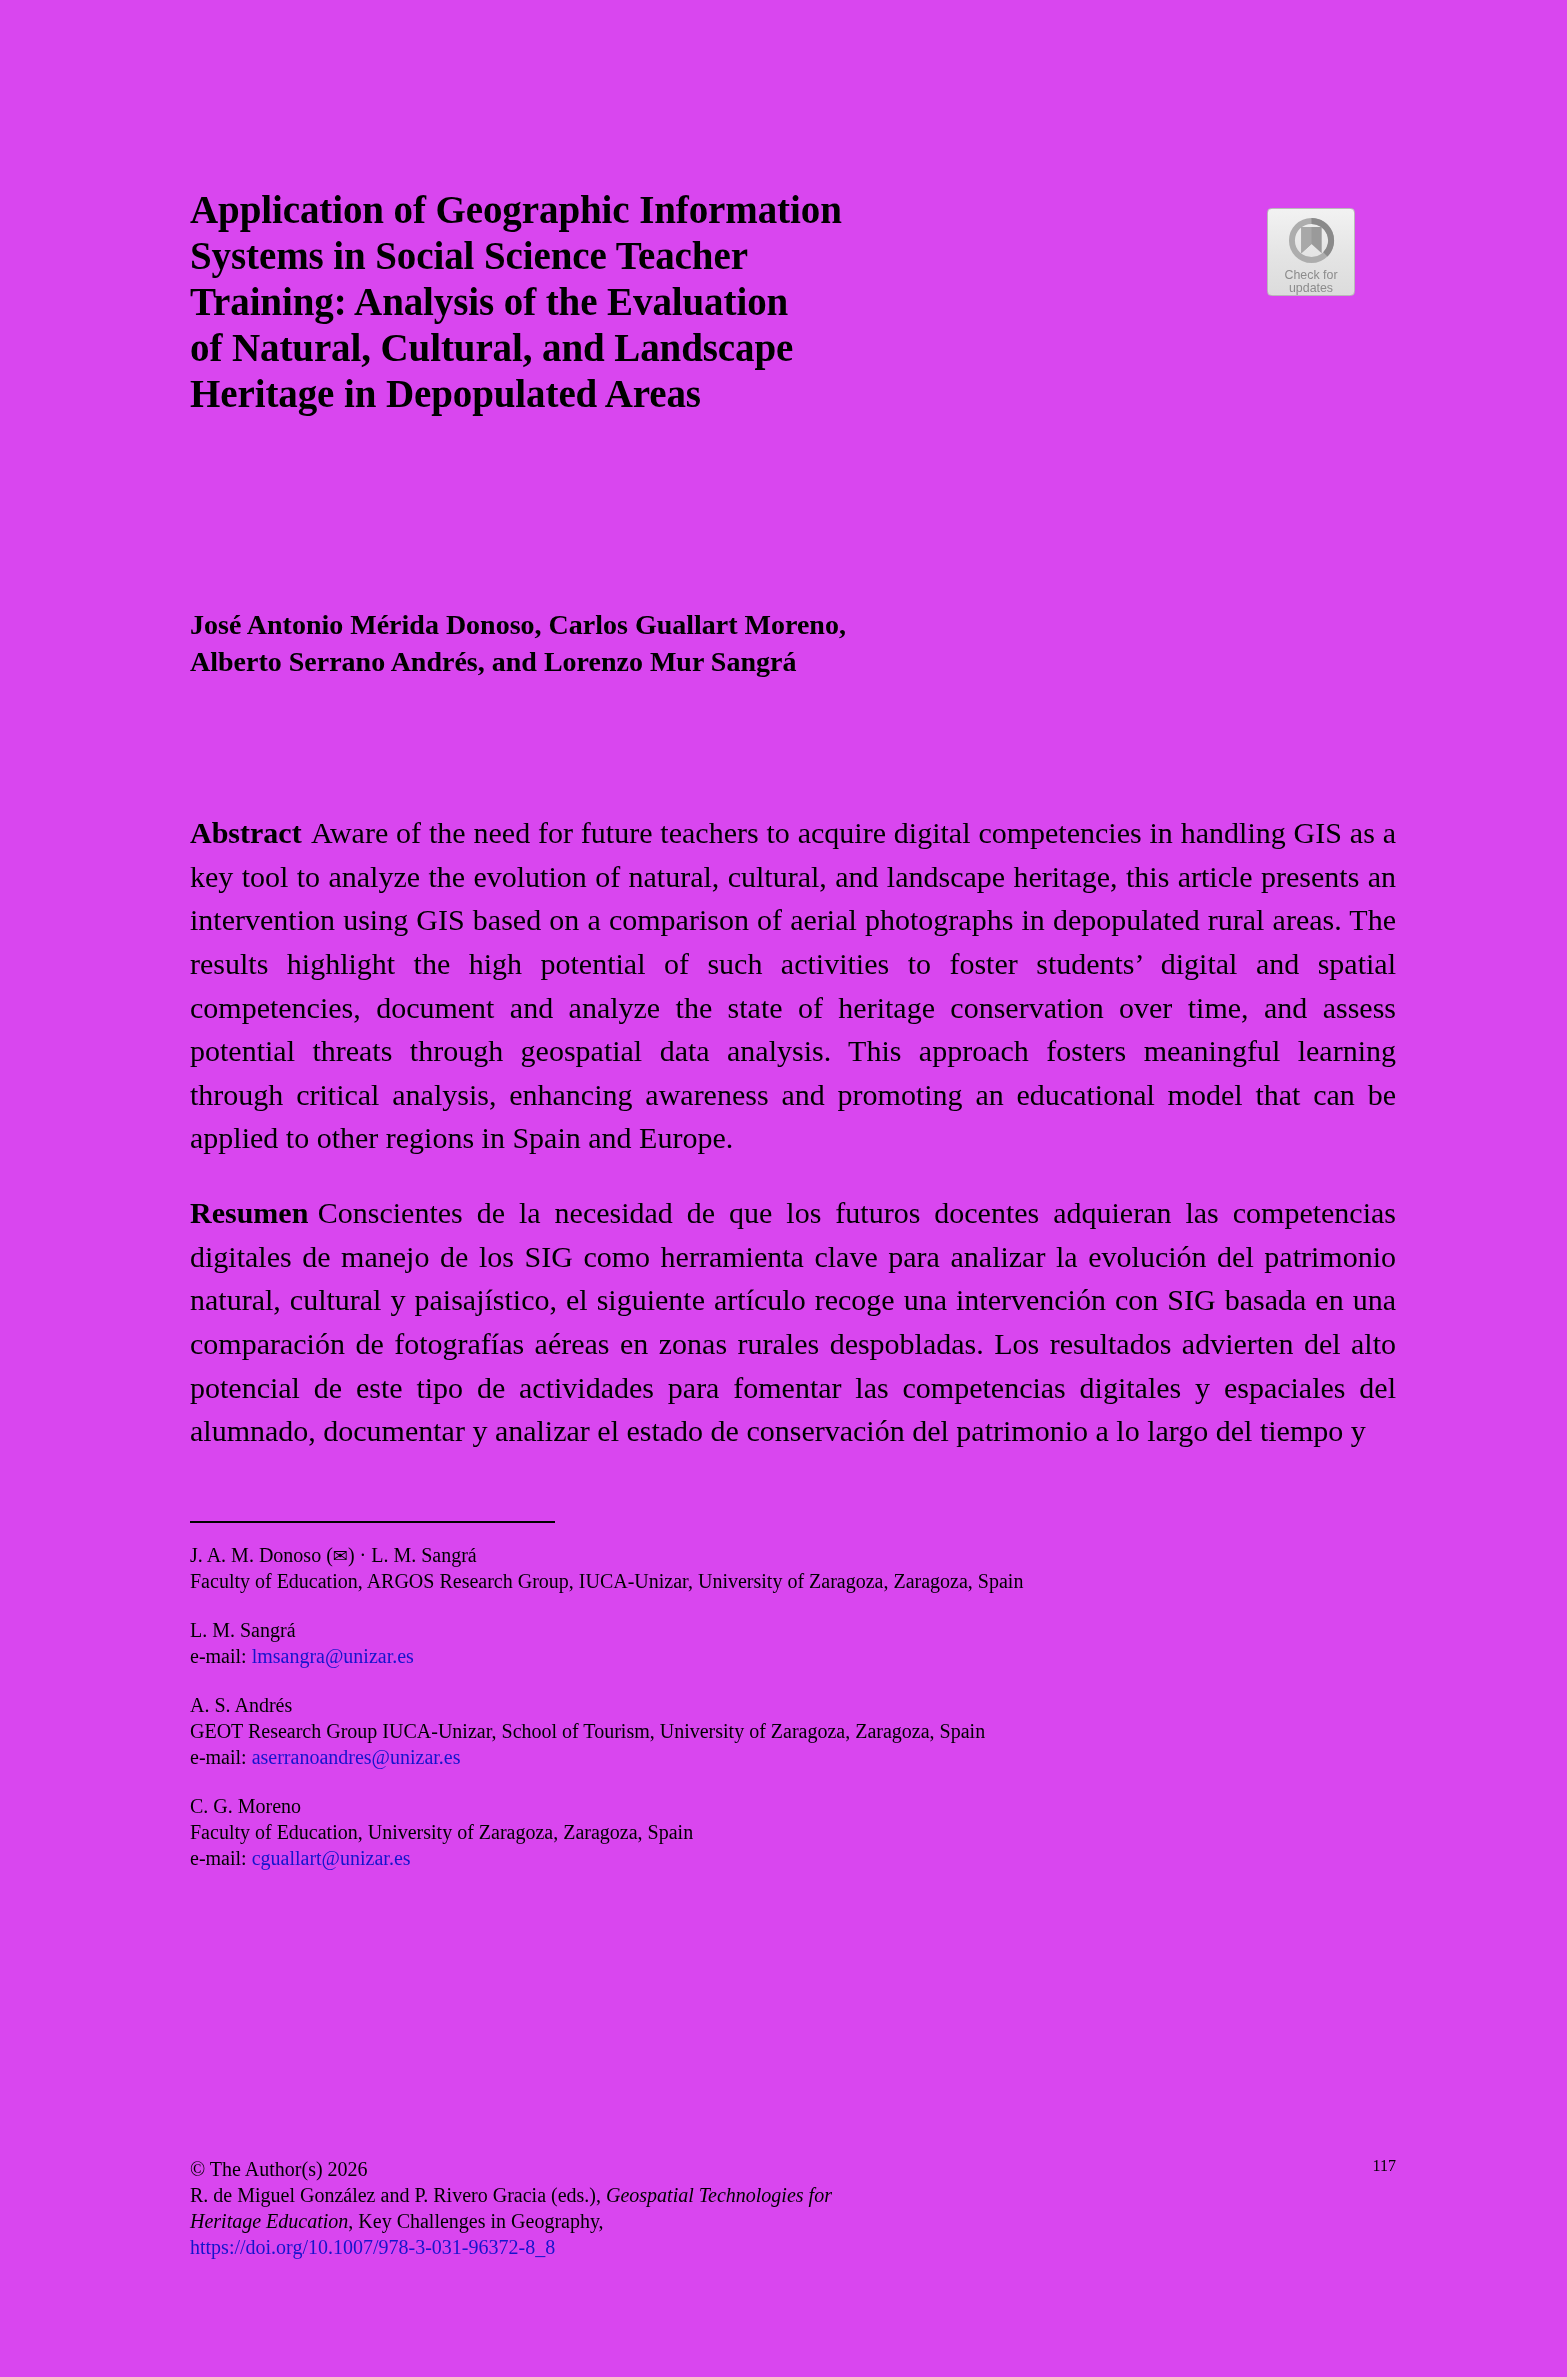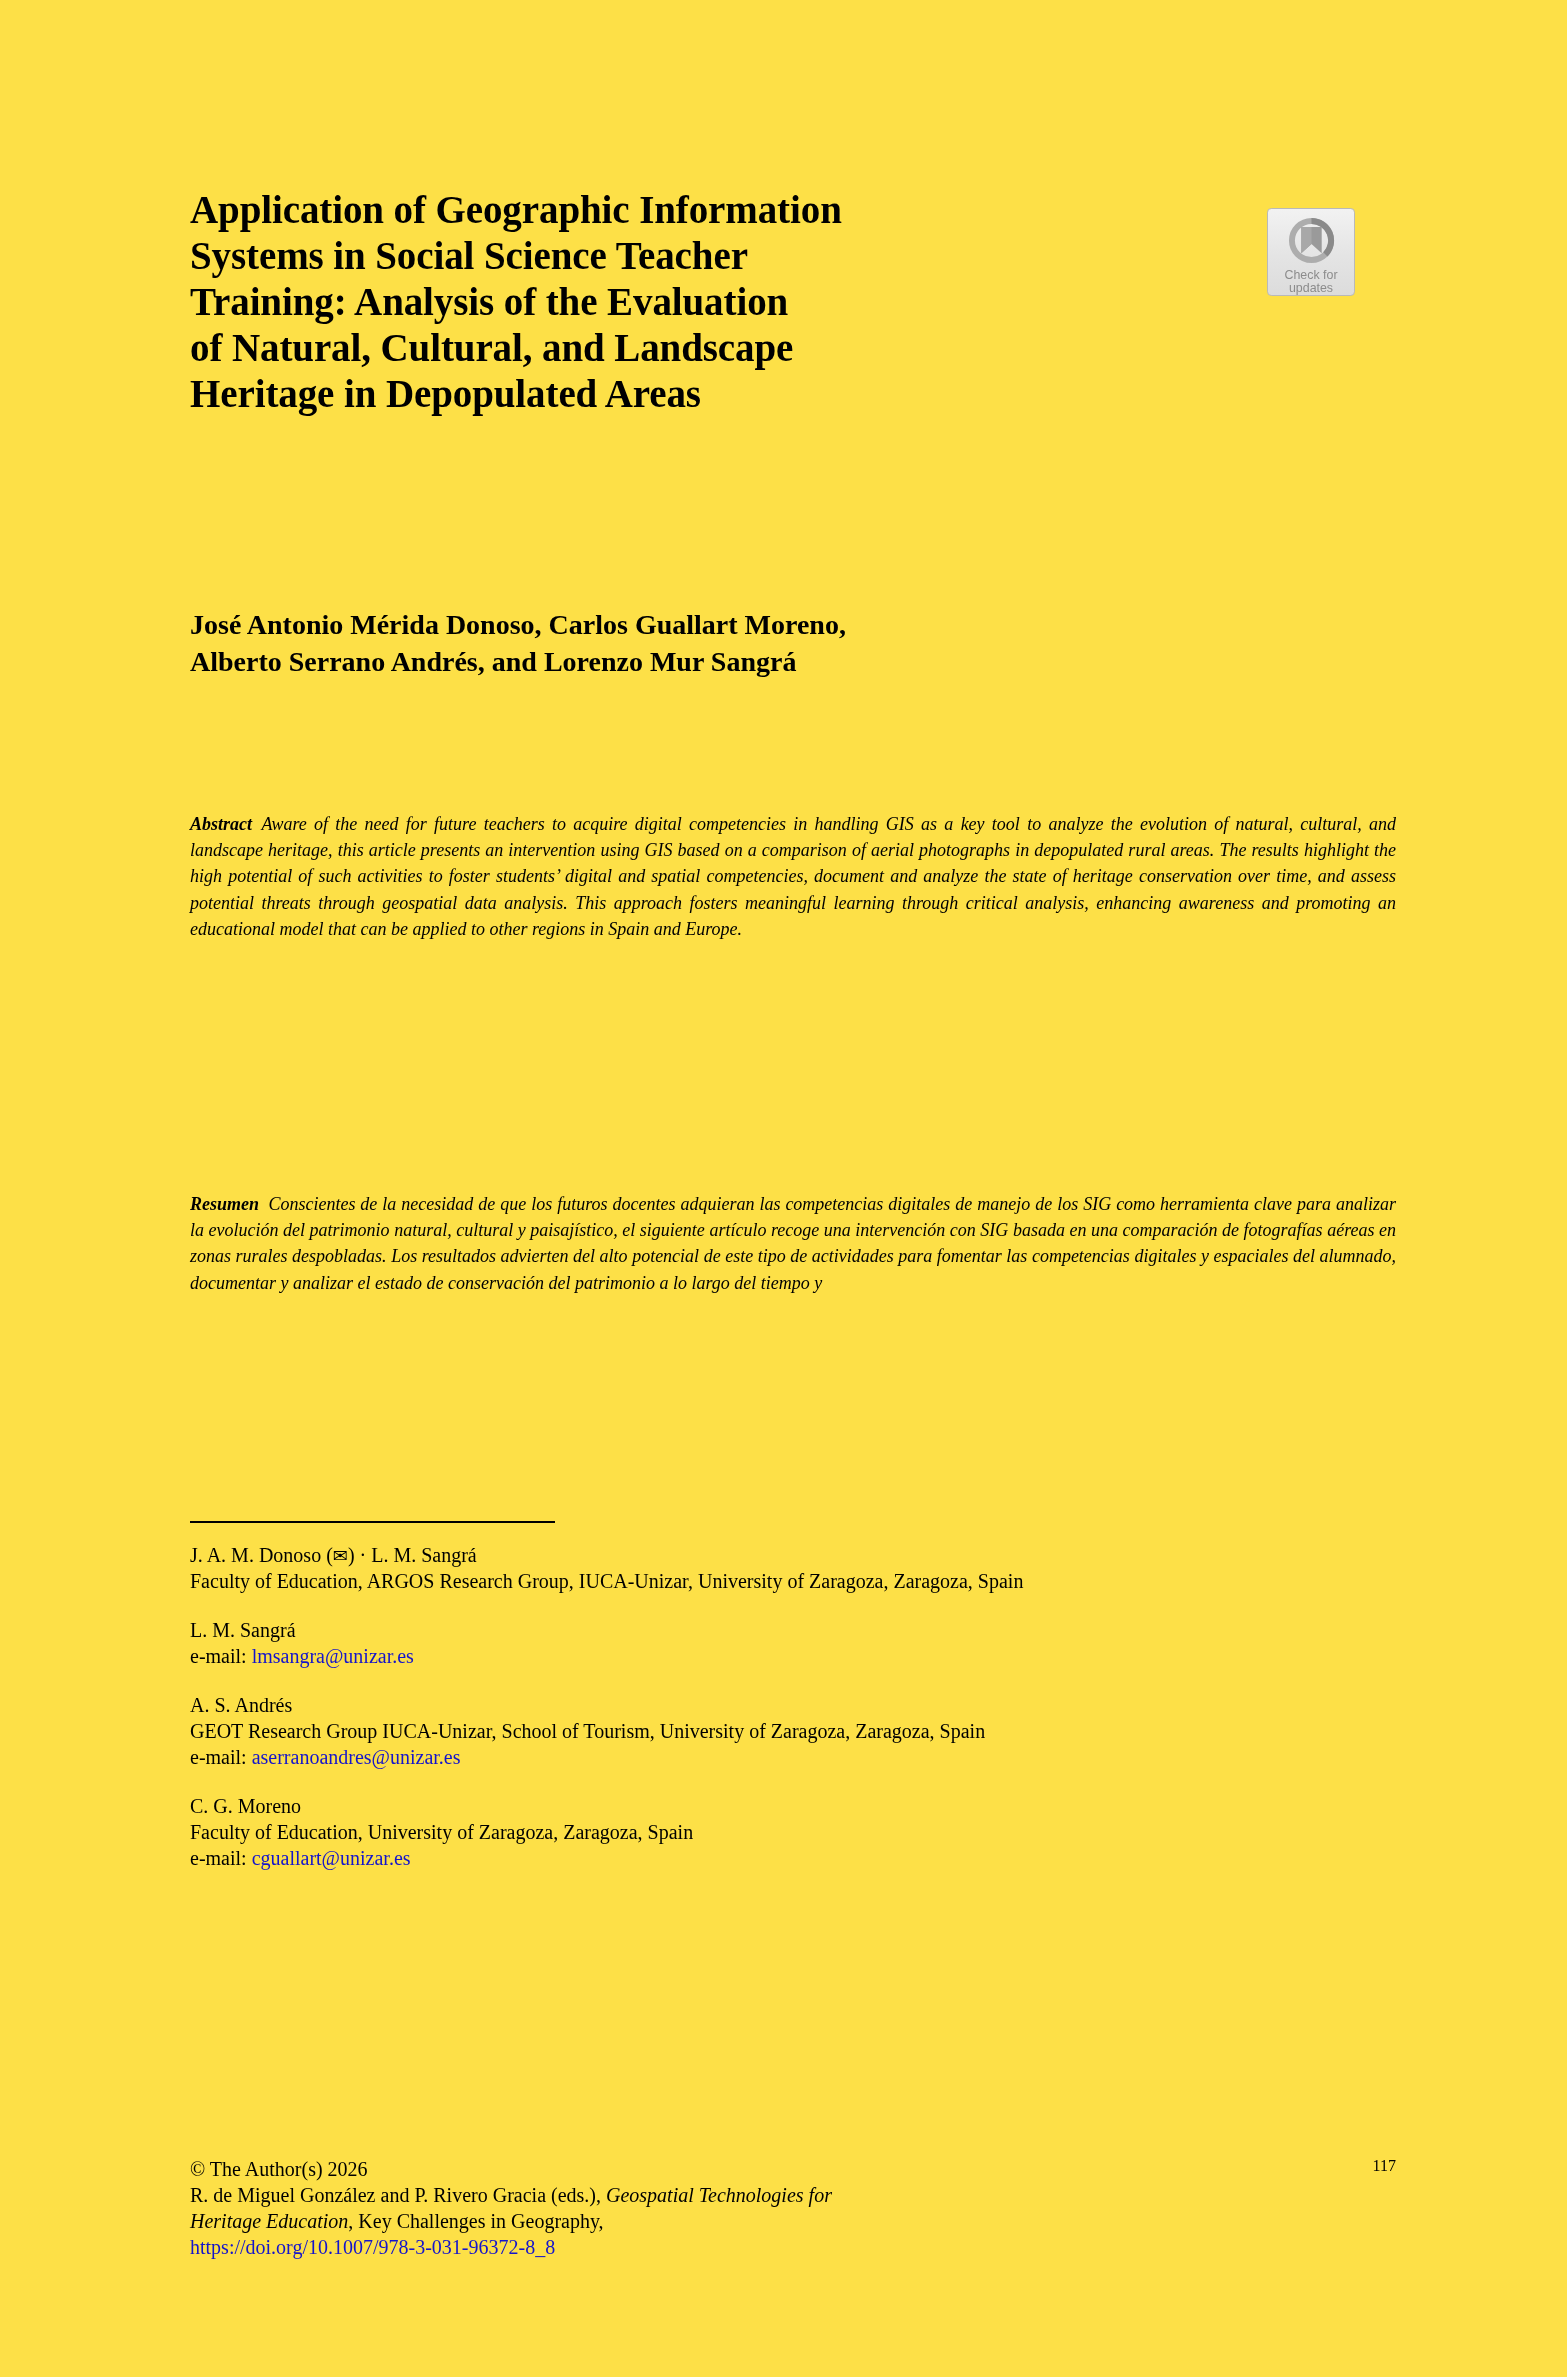--- a/index.html
+++ b/index.html
@@ -15,21 +15,21 @@
     color: #000000;
     overflow: hidden;
   }
 
   .page {
     position: absolute;
     left: 0;
     top: 0;
     width: 1568px;
     height: 2377px;
-    background: #fde047;
+    background: #d946ef;
   }
 
   
   .col {
     position: absolute;
     left: 190px;
     width: 1206px;
   }
 
   
@@ -79,26 +79,25 @@
     font-size: 28px;
     line-height: 1.33;
     font-weight: bold;
     margin: 0;
   }
   .authors-line { display: block; white-space: nowrap; }
 
   
   #abstract-block { top: 811px; }
   .para {
-    font-size: 18px;
+    font-size: 30px;
     line-height: 1.455;
     text-align: justify;
     margin: 0;
     hyphens: none;
-    font-style: italic;
   }
   .para .lead {
     font-weight: bold;
     margin-right: 9.4px;
   }
   #resumen-block { top: 1191px; }
 
   
   #footnote-rule {
     position: absolute;

